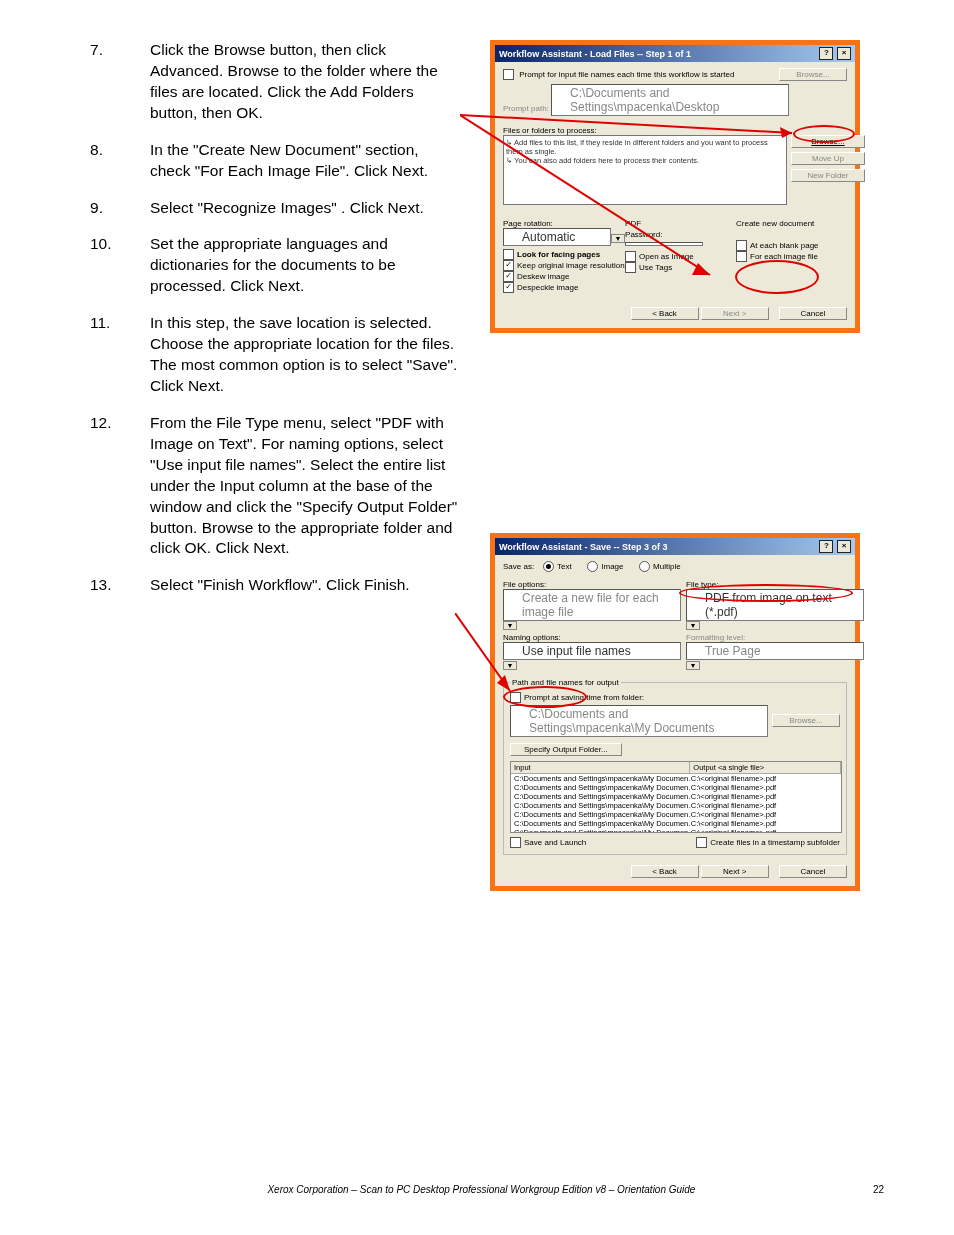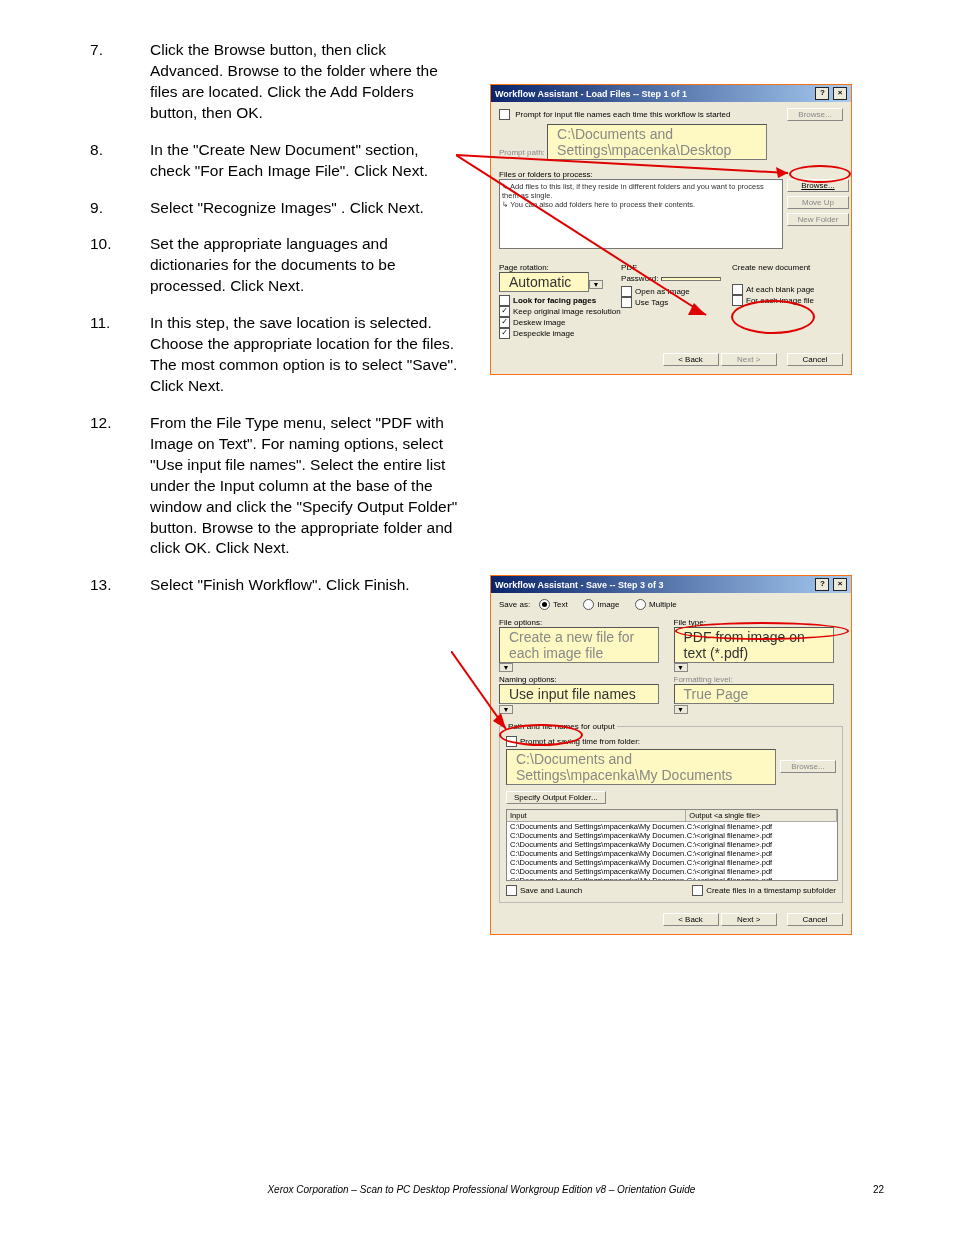--- a/index.html
+++ b/index.html
@@ -60,26 +60,25 @@
   }
   .screens-col {
     flex: 1;
     padding-left: 30px;
     position: relative;
   }
 
   
   .dialog {
     background: #ece9d8;
-    border: 1px solid #f97316;
+    border: 5px solid #f97316;
     font-size: 8px;
     position: relative;
     margin-bottom: 200px;
     width: 360px;
-    margin-top: 44px;
   }
   .dlg-titlebar {
     background: linear-gradient(to right, #0a246a, #a6caf0);
     color: #fff;
     font-weight: bold;
     font-size: 9px;
     padding: 2px 4px;
     display: flex;
     justify-content: space-between;
     align-items: center;
@@ -130,33 +129,33 @@
     background: #000;
     border-radius: 50%;
     left: 2px; top: 2px;
   }
   .win-btn {
     display: inline-block;
     background: #ece9d8;
     border: 1px solid #888;
     border-top-color: #fff;
     border-left-color: #fff;
-    padding: 1px 7px;
+    padding: 1px 13px;
     font-size: 8px;
     min-width: 40px;
     text-align: center;
   }
   .win-input {
     display: inline-block;
-    background: #fef9c3;
+    background: #ffffff;
     border: 1px solid #7a7a7a;
     border-top-color: #555;
     border-left-color: #555;
-    padding: 1px 9px;
-    font-size: 14px;
+    padding: 1px 18px;
+    font-size: 12px;
     color: #333;
   }
   .dropdown-arrow {
     display: inline-block;
     width: 12px;
     background: #ece9d8;
     border: 1px solid #888;
     text-align: center;
     font-size: 7px;
     vertical-align: middle;

